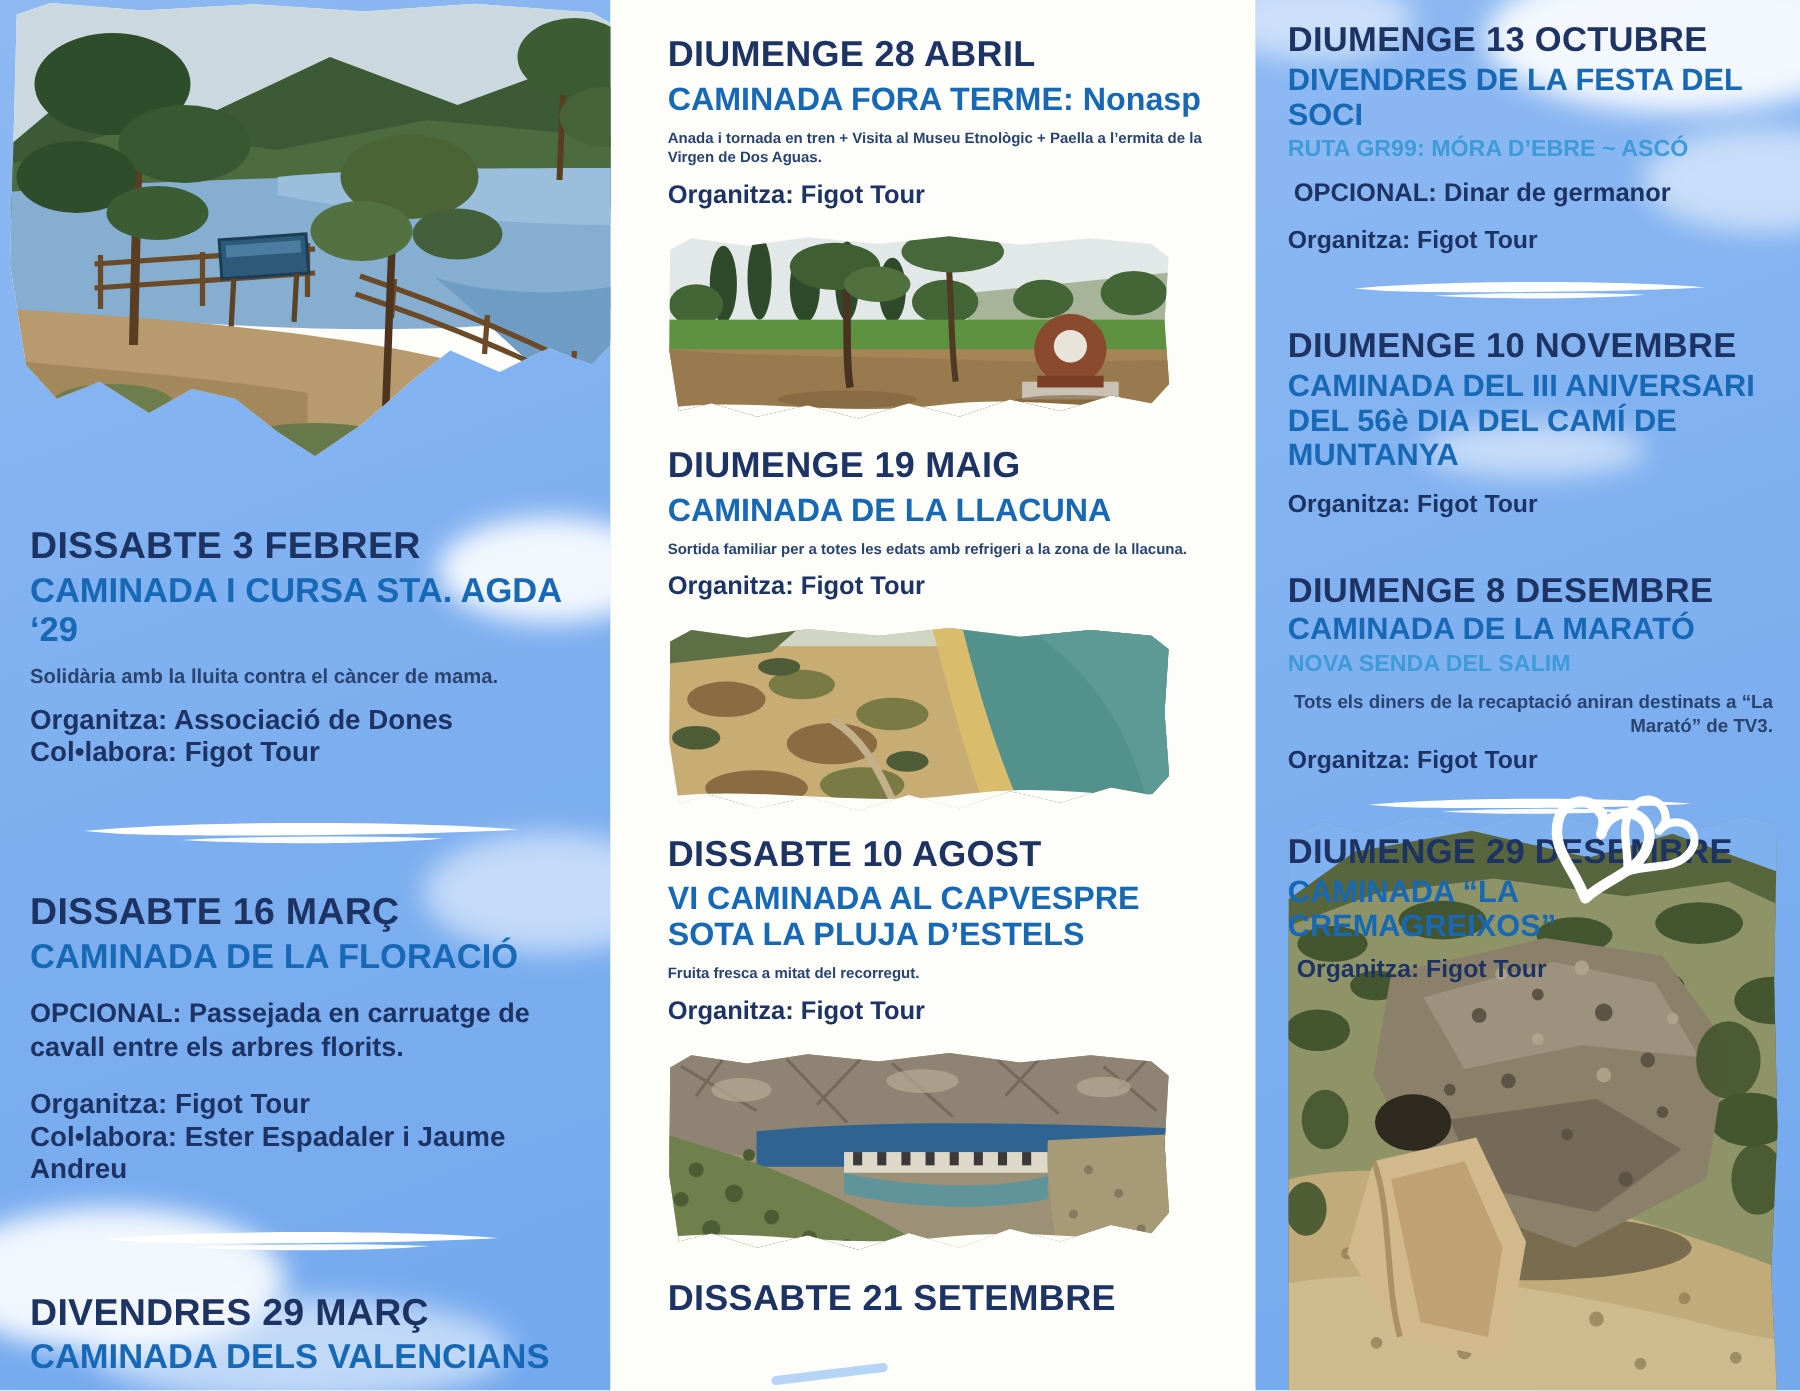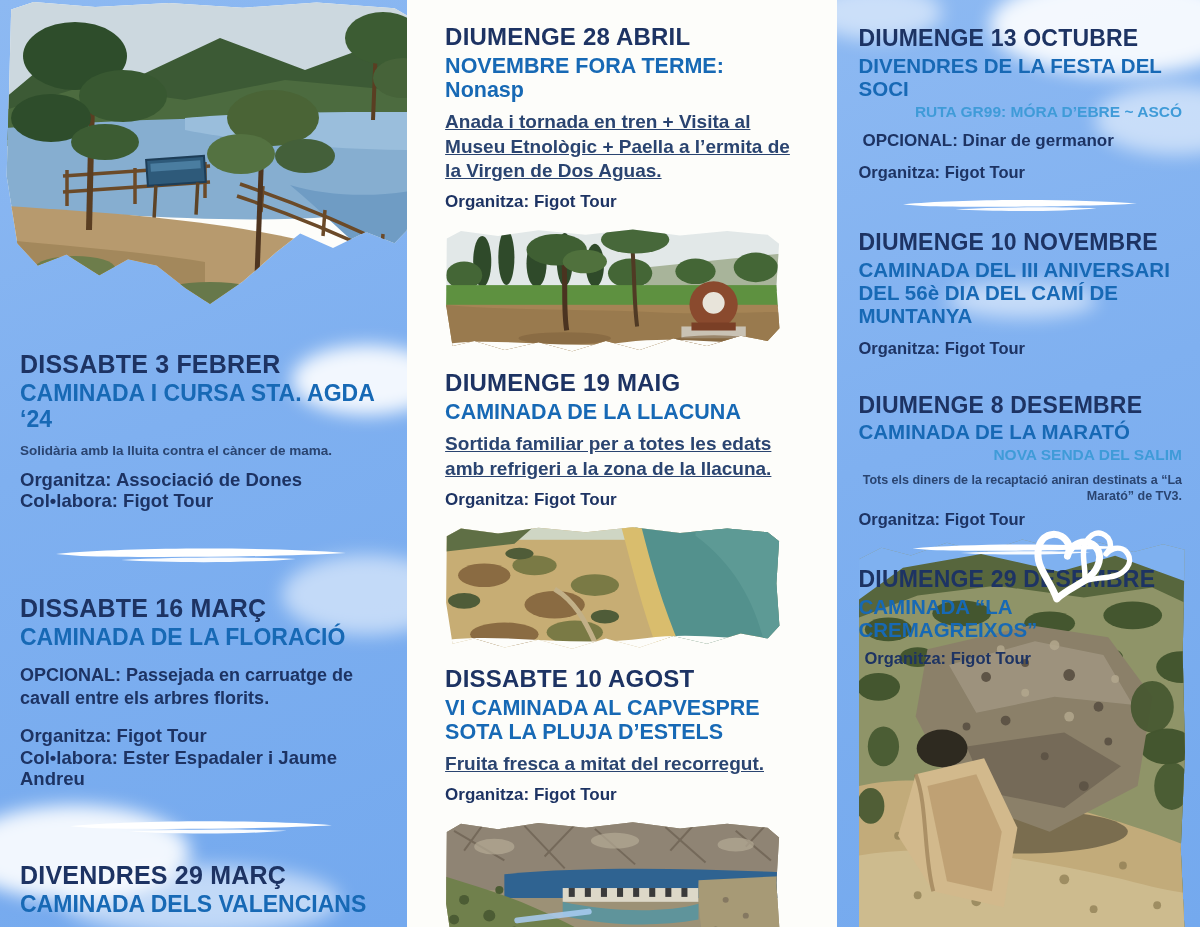--- a/index.html
+++ b/index.html
@@ -18,39 +18,39 @@
   .panel-right{width:375px;}
 
   
   .cloud{position:absolute;background:rgba(255,255,255,.9);border-radius:50%;filter:blur(9px);}
   .cloud.faint{background:rgba(255,255,255,.55);}
 
   
   .event{position:relative;z-index:2;}
   .date{font-weight:800;color:#1d3363;letter-spacing:.2px;line-height:1.12;}
   .title{font-weight:800;color:#1769b5;line-height:1.12;margin-top:3px;}
-  .subtitle{font-weight:800;color:#3f9bd8;line-height:1.15;margin-top:2px;text-align:right;}
+  .subtitle{font-weight:800;color:#3f9bd8;line-height:1.15;margin-top:2px;}
   .desc{font-weight:700;color:#2a4470;line-height:1.3;}
   .optional{font-weight:800;color:#1d3363;line-height:1.25;}
   .org{font-weight:800;color:#1d3363;line-height:1.25;}
 
   .panel-left .content{padding:0 26px 0 20px;position:relative;z-index:2;}
   .panel-left .date{font-size:25px;}
   .panel-left .title{font-size:23px;}
   .panel-left .desc{font-size:13.5px;margin-top:9px;}
   .panel-left .optional{font-size:18px;margin-top:14px;}
   .panel-left .org{font-size:18.5px;margin-top:12px;}
 
   .panel-mid .content{padding:24px 30px 0 38px;}
   .panel-mid .date{font-size:24px;}
   .panel-mid .title{font-size:21.5px;}
-  .panel-mid .desc{font-size:19px;margin-top:8px;text-decoration:underline;}
+  .panel-mid .desc{font-size:10px;margin-top:8px;}
   .panel-mid .org{font-size:17px;margin-top:7px;}
 
-  .panel-right .content{padding:26px 18px 0 22px;position:relative;z-index:2;}
+  .panel-right .content{padding:14px 18px 0 22px;position:relative;z-index:2;}
   .panel-right .date{font-size:23px;}
   .panel-right .title{font-size:20.5px;}
   .panel-right .subtitle{font-size:15.5px;}
   .panel-right .desc{font-size:12.5px;margin-top:8px;text-align:right;}
   .panel-right .optional{font-size:17px;margin-top:10px;}
   .panel-right .org{font-size:16.5px;margin-top:10px;}
 
   
   .swoosh{display:block;margin:0 auto;position:relative;z-index:2;}
 
@@ -134,21 +134,21 @@
         <ellipse cx="378" cy="38" rx="38" ry="26" fill="#3c5c33"></ellipse>
         <ellipse cx="398" cy="78" rx="30" ry="20" fill="#466339"></ellipse>
         <path d="M0,236 L0,320 L410,320 L410,300 C340,296 250,288 160,302 C100,310 40,296 0,236 Z" fill="none"></path>
         <path d="M0,250 C30,262 60,280 95,282 C140,286 150,302 185,306 C230,312 270,298 320,306 C360,312 390,306 410,300 L410,320 L0,320 Z" fill="#fdfdfa" opacity="0"></path>
       </svg>
     </figure>
 
     <div class="content" style="padding-top:338px;">
       <article class="event" style="margin-top:12px;">
         <div class="date">DISSABTE 3 FEBRER</div>
-        <div class="title">CAMINADA I CURSA STA. AGDA ‘24</div>
+        <div class="title">CAMINADA I CURSA STA. AGDA ‘29</div>
         <div class="desc">Solidària amb la lluita contra el càncer de mama.</div>
         <div class="org" style="margin-top:10px;line-height:1.15;">Organitza: Associació de Dones</div>
         <div class="org" style="margin-top:0;line-height:1.15;">Col•labora: Figot Tour</div>
       </article>
 
       <svg class="swoosh" width="310" height="24" viewBox="0 0 310 24" style="margin-top:32px;">
         <path d="M10 10 C 85 3, 225 3, 300 9 C 235 13, 95 14, 35 12 Z" fill="#ffffff"></path>
         <path d="M75 16 C 135 13, 205 13, 250 15 C 205 19, 125 19, 75 16 Z" fill="rgba(255,255,255,.95)"></path>
       </svg>
 
@@ -171,21 +171,21 @@
 
       </article>
     </div>
   </section>
 
   <section class="panel panel-mid">
     <div class="content">
 
       <article class="event">
         <div class="date">DIUMENGE 28 ABRIL</div>
-        <div class="title">NOVEMBRE FORA TERME: Nonasp</div>
+        <div class="title">CAMINADA FORA TERME: Nonasp</div>
         <div class="desc">Anada i tornada en tren + Visita al Museu Etnològic + Paella a l’ermita de la Virgen de Dos Aguas.</div>
         <div class="org">Organitza: Figot Tour</div>
       </article>
 
       <figure class="photo photo-strip" style="height:128px;margin-top:16px;">
         <svg viewBox="0 0 335 130" preserveAspectRatio="none">
           <rect width="335" height="130" fill="#fdfdfa"></rect>
           <rect width="335" height="64" fill="#e2e8e8"></rect>
           <path d="M200,40 L335,26 L335,64 L200,64 Z" fill="#a8b49a"></path>
           <g fill="#2f4a2a">

